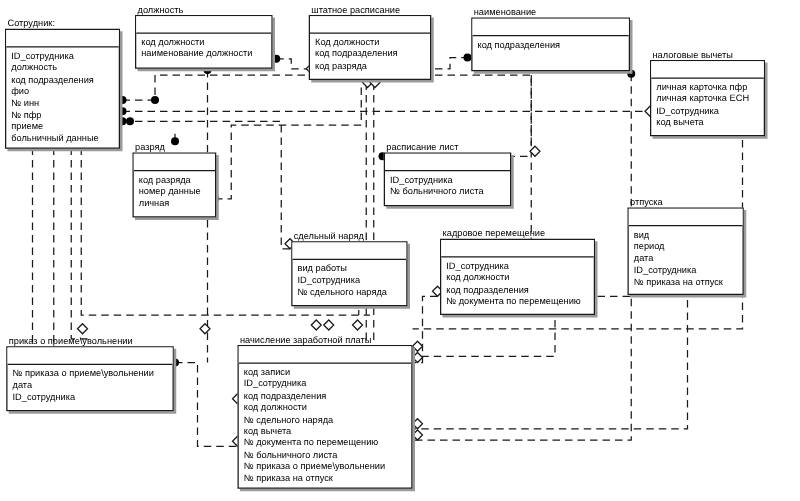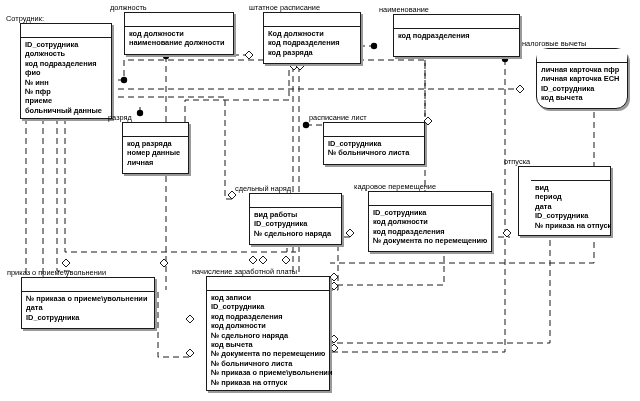--- a/index.html
+++ b/index.html
@@ -5,21 +5,21 @@
   html,body{margin:0;padding:0;background:#ffffff;}
   body{font-family:"Liberation Sans","DejaVu Sans",sans-serif;}
   #canvas{position:relative;width:640px;height:401px;background:#fff;overflow:hidden;}
   #canvas svg.wires{position:absolute;left:0;top:0;width:640px;height:401px;pointer-events:none;}
 
   .entity{position:absolute;z-index:5;}
   .entity .caption{
     position:absolute;left:2px;top:0;white-space:nowrap;
     font-size:7.4px;line-height:9px;color:#000;
   }
-  .entity .boxwrap{position:absolute;left:16px;top:9px;font-weight:bold;}
+  .entity .boxwrap{position:absolute;left:0;top:9px;}
   .entity .box{
     position:relative;border:1px solid #1a1a1a;background:#fff;
     box-shadow:2px 2px 0 0 #9a9a9a;
     box-sizing:border-box;
   }
   .entity .hdr{height:13px;border-bottom:1px solid #1a1a1a;background:#fff;}
   .entity .attrs{padding:2px 3px 3px 4px;}
   .entity .attr{
     font-size:7.4px;line-height:9.4px;color:#000;white-space:nowrap;
   }
@@ -171,21 +171,21 @@
             <div class="hdr"></div>
             <div class="attrs">
               <div class="attr">код подразделения</div>
             </div>
           </div>
         </div>
       </div>
       <div class="entity" style="left: 520px; top: 39px;">
         <div class="caption">налоговые вычеты</div>
         <div class="boxwrap">
-          <div class="box" style="width: 92px; min-height: 61px; border-radius: 12px;">
+          <div class="box" style="width: 92px; min-height: 61px;">
             <div class="hdr"></div>
             <div class="attrs">
               <div class="attr">личная карточка пфр</div>
               <div class="attr">личная карточка ЕСН</div>
               <div class="attr">ID_сотрудника</div>
               <div class="attr">код вычета</div>
             </div>
           </div>
         </div>
       </div>
@@ -210,21 +210,21 @@
             <div class="attrs">
               <div class="attr">ID_сотрудника</div>
               <div class="attr">№ больничного листа</div>
             </div>
           </div>
         </div>
       </div>
       <div class="entity" style="left: 502px; top: 157px;">
         <div class="caption">отпуска</div>
         <div class="boxwrap">
-          <div class="box" style="width: 93px; min-height: 70px; padding-left: 12px;">
+          <div class="box" style="width: 93px; min-height: 70px;">
             <div class="hdr"></div>
             <div class="attrs">
               <div class="attr">вид</div>
               <div class="attr">период</div>
               <div class="attr">дата</div>
               <div class="attr">ID_сотрудника</div>
               <div class="attr">№ приказа на отпуск</div>
             </div>
           </div>
         </div>
@@ -265,21 +265,21 @@
               <div class="attr">№ приказа о приеме\увольнении</div>
               <div class="attr">дата</div>
               <div class="attr">ID_сотрудника</div>
             </div>
           </div>
         </div>
       </div>
       <div class="entity" style="left: 190px; top: 267px;">
         <div class="caption">начисление заработной платы</div>
         <div class="boxwrap">
-          <div class="box" style="width: 124px; min-height: 108px;">
+          <div class="box" style="width: 140px; min-height: 108px;">
             <div class="hdr"></div>
             <div class="attrs">
               <div class="attr">код записи</div>
               <div class="attr">ID_сотрудника</div>
               <div class="attr">код подразделения</div>
               <div class="attr">код должности</div>
               <div class="attr">№ сдельного наряда</div>
               <div class="attr">код вычета</div>
               <div class="attr">№ документа по перемещению</div>
               <div class="attr">№ больничного листа</div>

